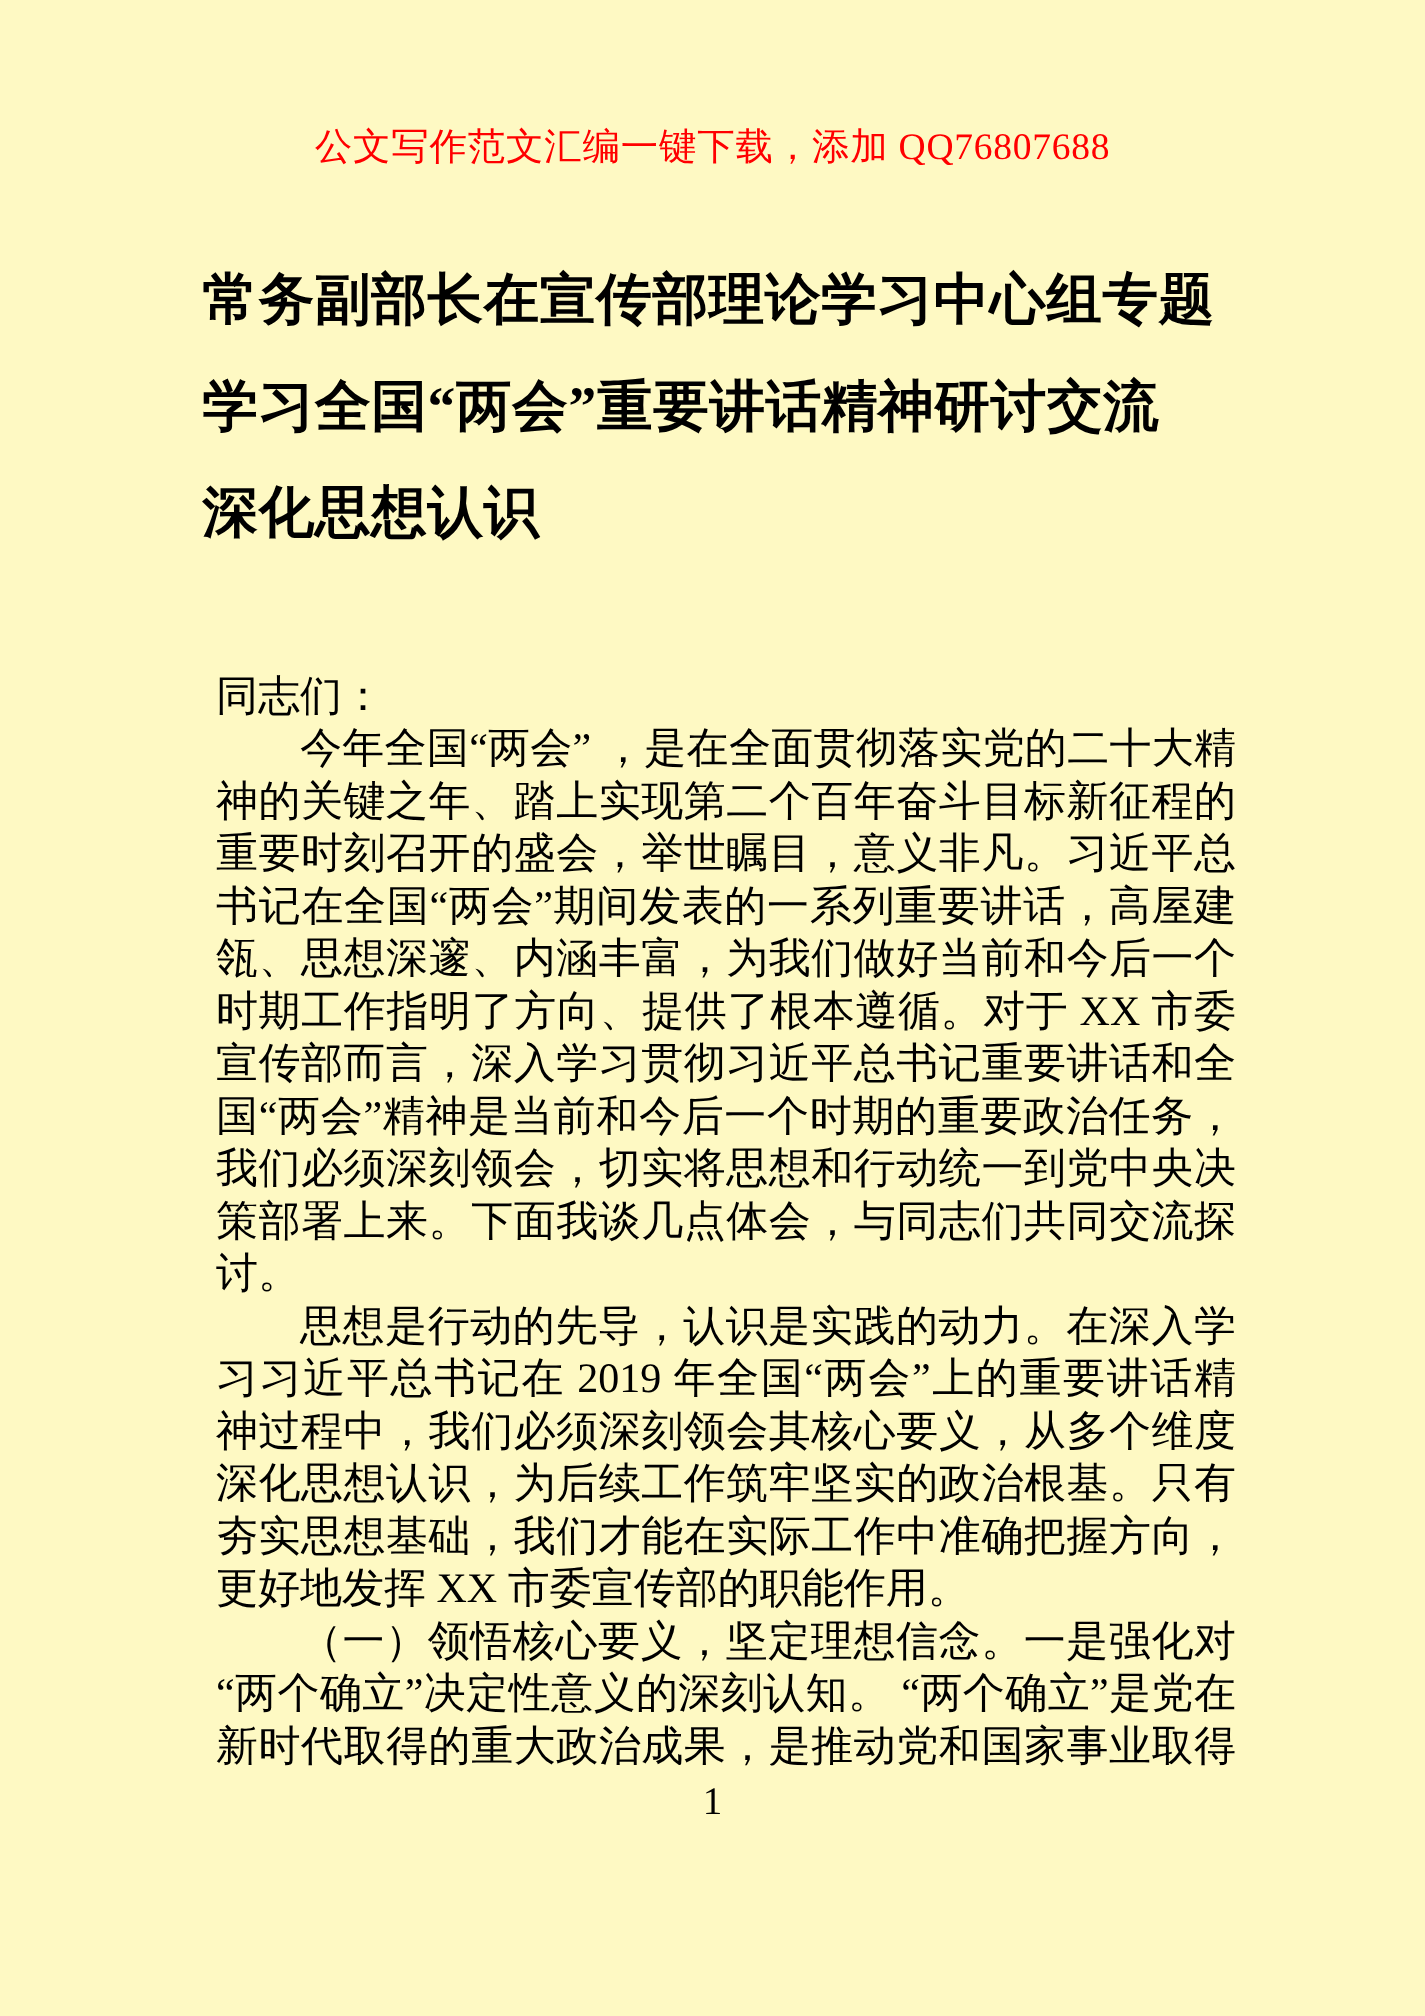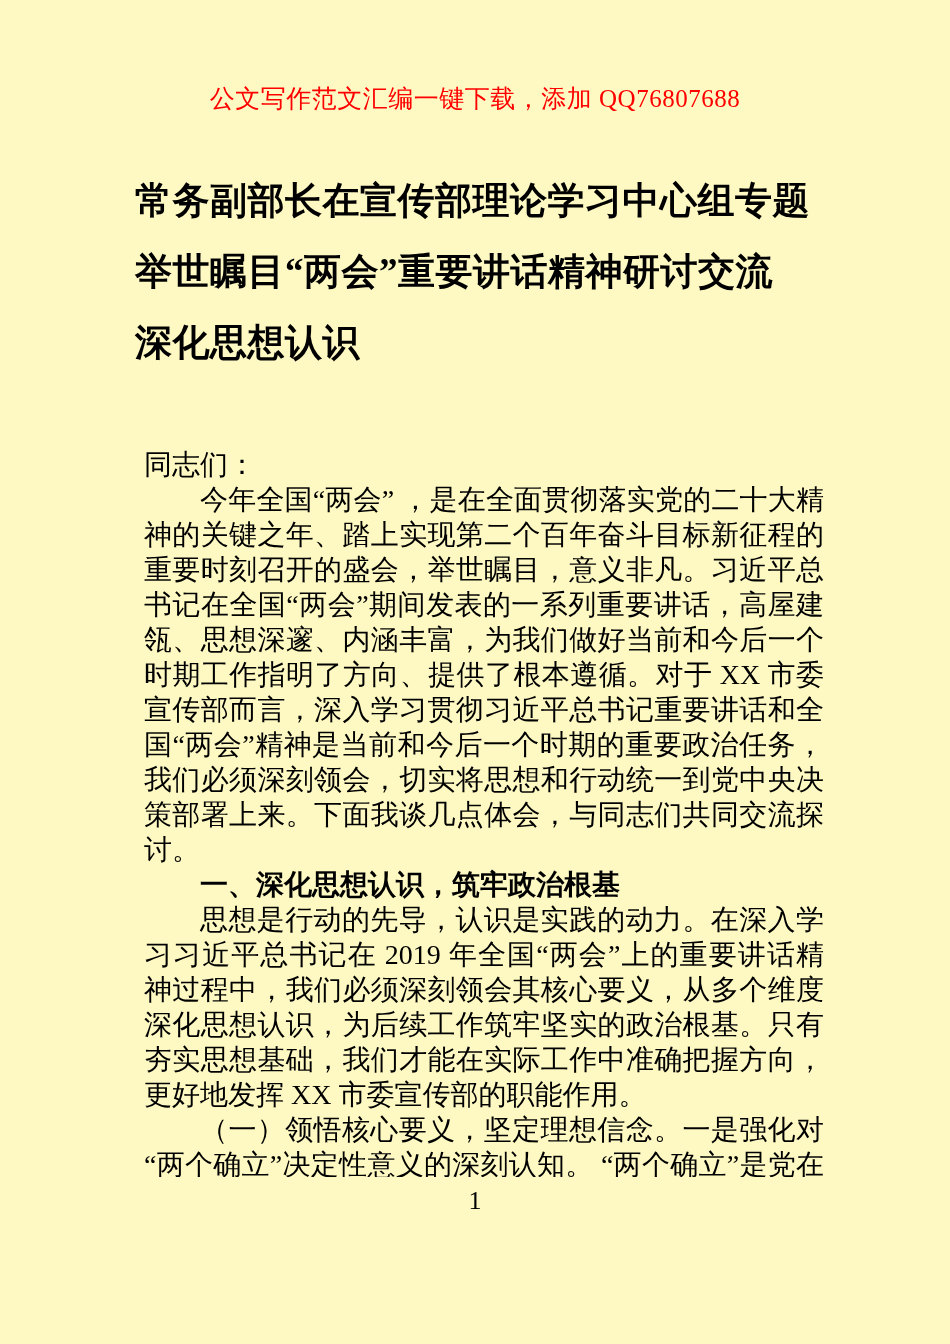--- a/index.html
+++ b/index.html
@@ -63,27 +63,26 @@
 </style>
 </head>
 <body>
 
 <div class="page">
 
   <div class="notice">公文写作范文汇编一键下载，添加 QQ76807688</div>
 
   <div class="doc-title">
     <div>常务副部长在宣传部理论学习中心组专题</div>
-    <div>举世瞩目“两会”重要讲话精神研讨交流</div>
+    <div>学习全国“两会”重要讲话精神研讨交流</div>
     <div>深化思想认识</div>
   </div>
 
   <div class="doc-body">
     <p class="no-indent">同志们：</p>
     <p>今年全国“两会” ，是在全面贯彻落实党的二十大精神的关键之年、踏上实现第二个百年奋斗目标新征程的重要时刻召开的盛会，举世瞩目，意义非凡。习近平总书记在全国“两会”期间发表的一系列重要讲话，高屋建瓴、思想深邃、内涵丰富，为我们做好当前和今后一个时期工作指明了方向、提供了根本遵循。对于 XX 市委宣传部而言，深入学习贯彻习近平总书记重要讲话和全国“两会”精神是当前和今后一个时期的重要政治任务，我们必须深刻领会，切实将思想和行动统一到党中央决策部署上来。下面我谈几点体会，与同志们共同交流探讨。</p>
-    <p class="sec-heading">一、深化思想认识，筑牢政治根基</p>
     <p>思想是行动的先导，认识是实践的动力。在深入学习习近平总书记在 2019 年全国“两会”上的重要讲话精神过程中，我们必须深刻领会其核心要义，从多个维度深化思想认识，为后续工作筑牢坚实的政治根基。只有夯实思想基础，我们才能在实际工作中准确把握方向，更好地发挥 XX 市委宣传部的职能作用。</p>
     <p>（一）领悟核心要义，坚定理想信念。一是强化对“两个确立”决定性意义的深刻认知。 “两个确立”是党在新时代取得的重大政治成果，是推动党和国家事业取得历史性成就、发生历史性变革的决定性因素。从历史发展</p>
   </div>
 
   <div class="page-num">1</div>
 
 </div>
 
 </body></html>

